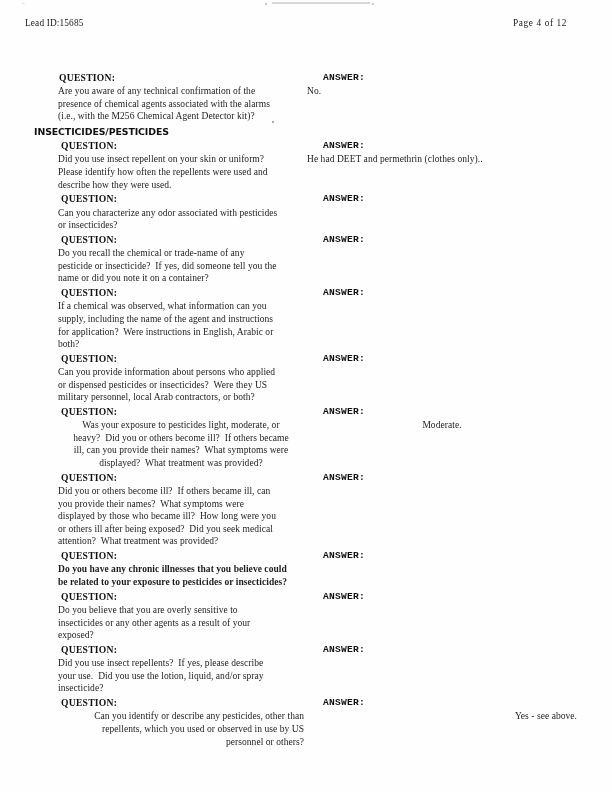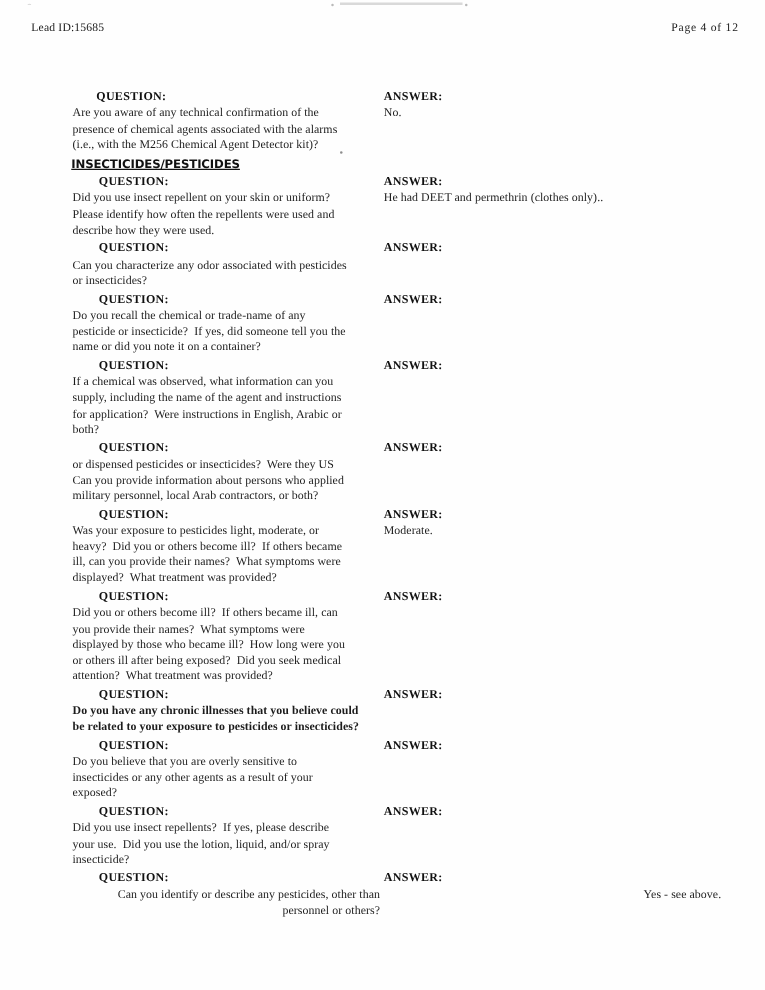--- a/index.html
+++ b/index.html
@@ -53,21 +53,21 @@
   #lead-id {
     position: absolute;
     left: 25px;
     top: 0;
     font-size: 9.3px;
     letter-spacing: .15px;
     white-space: nowrap;
   }
   #page-number {
     position: absolute;
-    right: 13px;
+    right: 37px;
     top: 0;
     font-size: 9.3px;
     letter-spacing: .6px;
     white-space: nowrap;
   }
 
   
   #content {
     position: absolute;
     top: 72px;
@@ -76,46 +76,45 @@
   }
 
   .qa-block {
     position: relative;
     width: 612px;
   }
 
   .section-heading {
     position: relative;
     margin: 0;
-    padding: 1px 0 2px 57px;
+    padding: 1px 0 2px 34px;
     font-family: "DejaVu Sans", sans-serif;
     font-weight: bold;
     font-size: 9.4px;
     letter-spacing: -0.1px;
     color: #111;
-    text-decoration: underline;
   }
 
   .label-row {
     position: relative;
     height: 13px;
   }
   .lbl {
     position: absolute;
     top: 0;
     font-family: "Liberation Serif", serif;
     font-weight: bold;
     font-size: 9.6px;
     letter-spacing: .25px;
     color: #111;
     white-space: nowrap;
   }
-  .lbl-q { left: 59px; margin-left: 18px; }
+  .lbl-q { left: 59px; }
   .lbl-q.indent { left: 61px; }
-  .lbl-a { left: 307px; }
+  .lbl-a { left: 323px; font-family: Liberation Mono, monospace; }
 
   .text-row {
     position: relative;
     min-height: 12.5px;
   }
   .qtext, .atext {
     position: absolute;
     top: 0;
     font-family: "Liberation Serif", serif;
     font-size: 9.5px;
@@ -228,33 +227,33 @@
           <div class="atext"></div>
         </div>
       </div>
       <div class="qa-block">
         <div class="label-row" style="height: 13.2px;">
           <span class="lbl lbl-q indent">QUESTION:</span>
           <span class="lbl lbl-a">ANSWER:</span>
         </div>
         <div class="text-row" style="height: 40px;">
           <div class="qtext">
+            <p>Can you provide information about persons who applied</p>
             <p>or dispensed pesticides or insecticides?  Were they US</p>
-            <p>Can you provide information about persons who applied</p>
             <p>military personnel, local Arab contractors, or both?</p>
           </div>
           <div class="atext"></div>
         </div>
       </div>
       <div class="qa-block">
         <div class="label-row" style="height: 13.2px;">
           <span class="lbl lbl-q indent">QUESTION:</span>
           <span class="lbl lbl-a">ANSWER:</span>
         </div>
-        <div class="text-row" style="height: 52.6px;">
+        <div class="text-row" style="height: 52.6px; text-align: center;">
           <div class="qtext">
             <p>Was your exposure to pesticides light, moderate, or</p>
             <p>heavy?  Did you or others become ill?  If others became</p>
             <p>ill, can you provide their names?  What symptoms were</p>
             <p>displayed?  What treatment was provided?</p>
           </div>
           <div class="atext">
             <p>Moderate.</p>
           </div>
         </div>
@@ -317,20 +316,21 @@
         </div>
       </div>
       <div class="qa-block">
         <div class="label-row" style="height: 13.2px;">
           <span class="lbl lbl-q indent">QUESTION:</span>
           <span class="lbl lbl-a">ANSWER:</span>
         </div>
         <div class="text-row" style="height: 40px; text-align: right;">
           <div class="qtext">
             <p>Can you identify or describe any pesticides, other than</p>
+            <p>repellents, which you used or observed in use by US</p>
             <p>personnel or others?</p>
           </div>
           <div class="atext">
             <p>Yes - see above.</p>
           </div>
         </div>
       </div>
     </div>
 
 </div>

